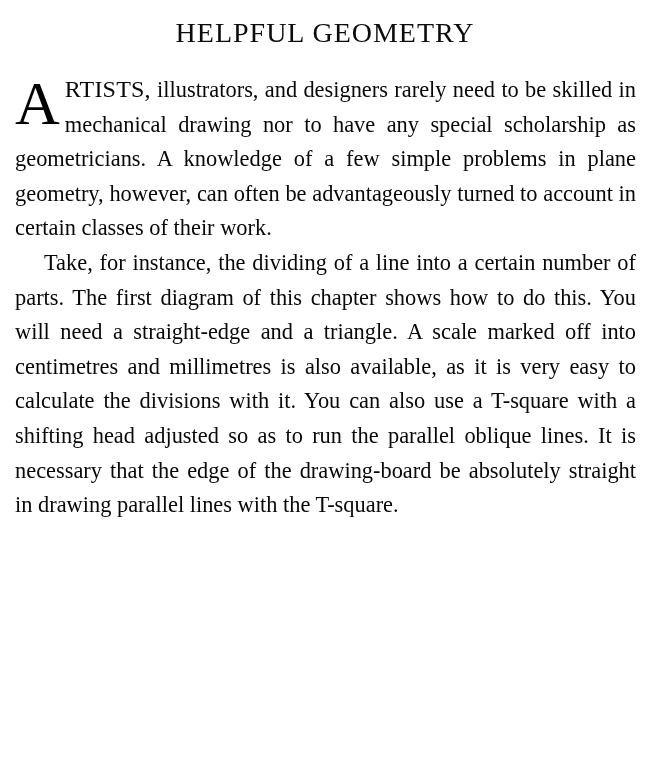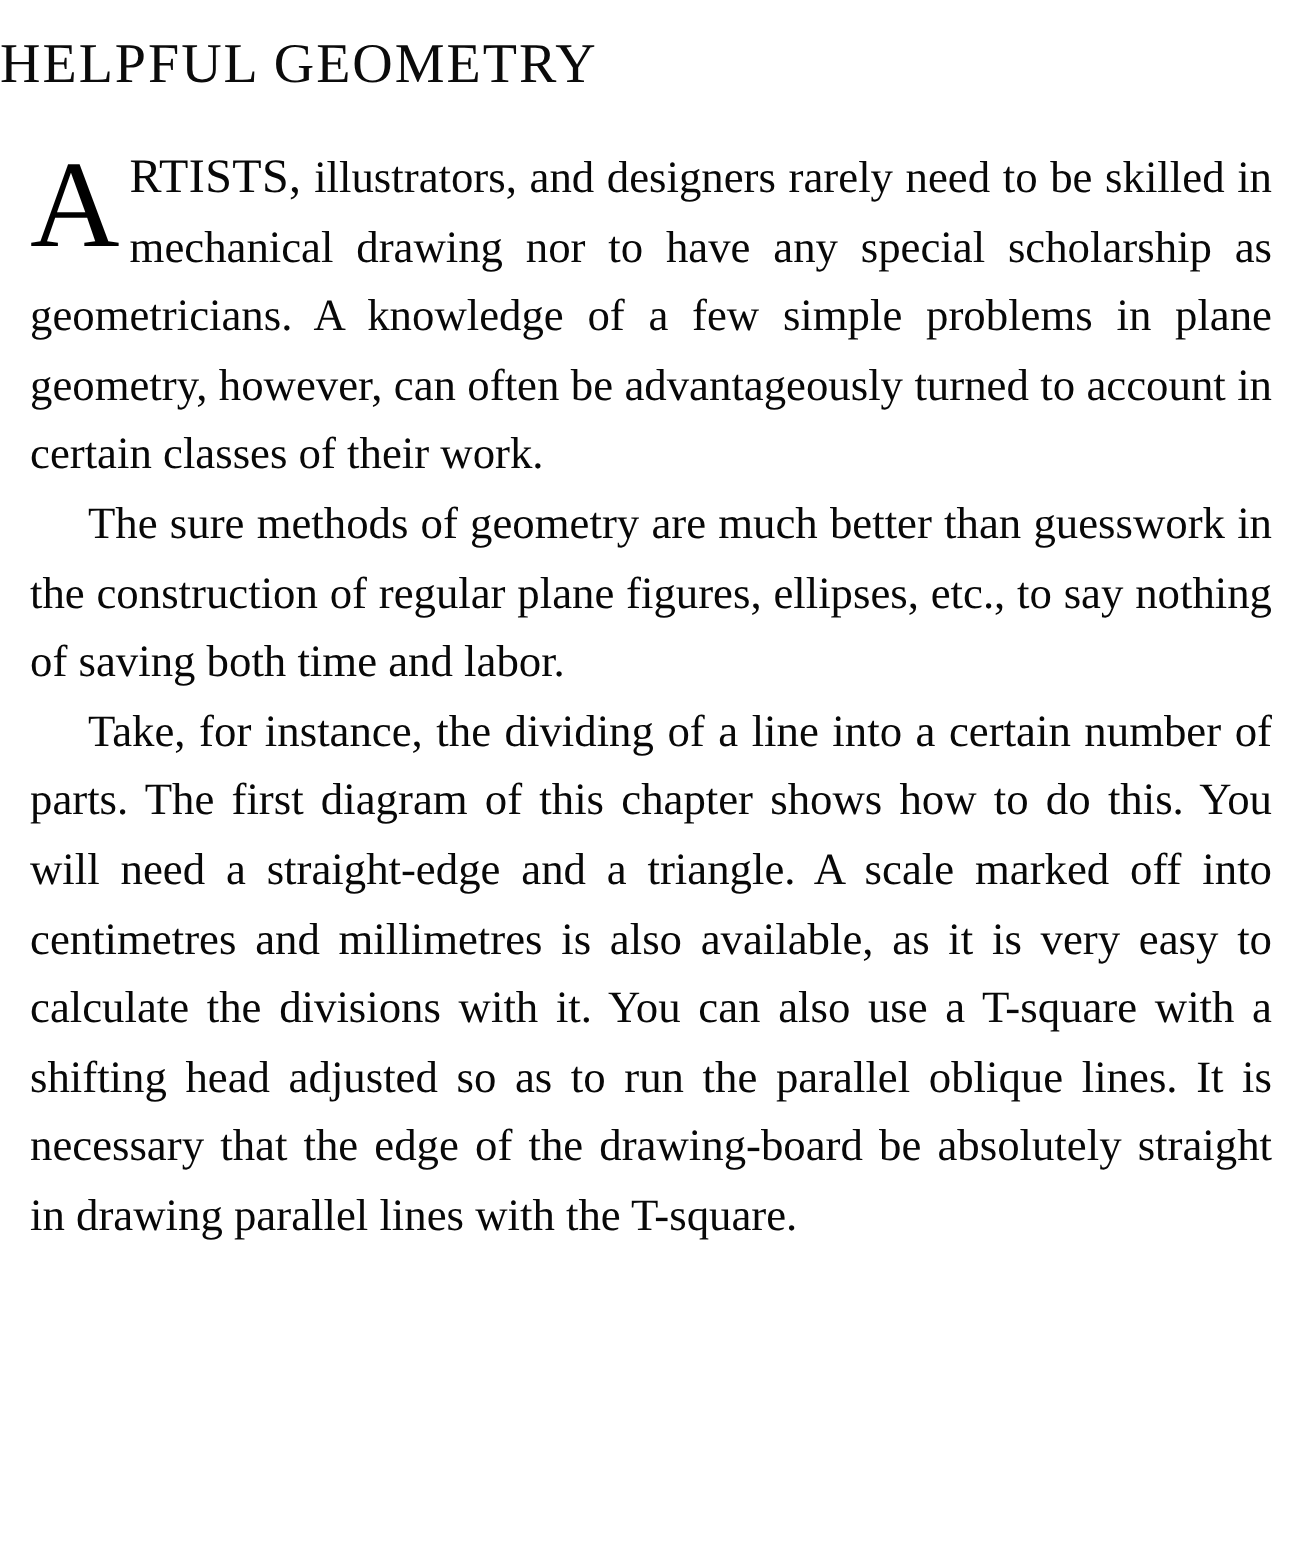--- a/index.html
+++ b/index.html
@@ -24,20 +24,21 @@
     background: #ffffff;
     box-sizing: border-box;
   }
 
   
   .chapter-title {
     position: absolute;
     left: 0;
     top: 17px;
     width: 650px;
+    text-align: center;
     font-family: "Liberation Serif", "DejaVu Serif", serif;
     font-size: 28px;
     line-height: 32px;
     letter-spacing: 1.0px;
     font-weight: 400;
     white-space: nowrap;
     color: #0b0b0b;
   }
 
   
@@ -86,19 +87,18 @@
 <body>
 
 <div class="page">
 
   <div class="chapter-title">HELPFUL GEOMETRY</div>
 
   <div class="body-copy">
 
     <p class="para"><span class="dropcap">A</span><span class="lead-caps">RTISTS,</span><span> illustrators, and designers rarely need to be skilled in mechanical drawing nor to have any special scholarship as geometricians.  A knowledge of a few simple problems in plane geometry, however, can often be advantageously turned to account in certain classes of their work.</span></p>
 
-    <p class="para">The sure methods of geometry are much better than guesswork in the construction of regular plane figures, ellipses, etc., to say nothing of saving both time and labor.</p>
 
     <p class="para">Take, for instance, the dividing of a line into a certain number of parts.  The first diagram of this chapter shows how to do this.  You will need a straight-edge and a triangle.  A scale marked off into centimetres and millimetres is also available, as it is very easy to calculate the divisions with it.  You can also use a T-square with a shifting head adjusted so as to run the parallel oblique lines.  It is necessary that the edge of the drawing-board be absolutely straight in drawing parallel lines with the T-square.</p>
 
   </div>
 
 </div>
 
 </body></html>

